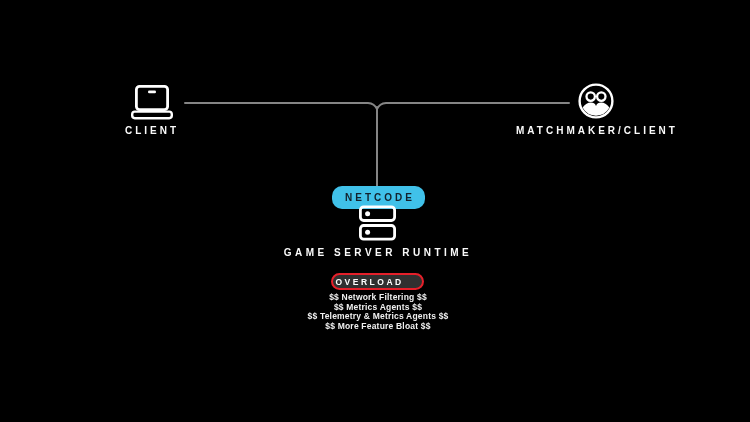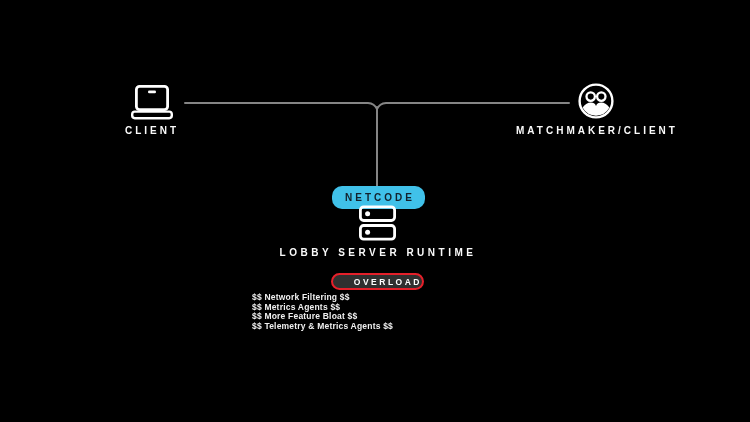--- a/index.html
+++ b/index.html
@@ -24,27 +24,27 @@
     left:332px;top:139px;width:93px;height:23px;background:#40C1E9;
     border-radius:10px;display:flex;align-items:center;justify-content:center;margin-top:47px;
   }
   .netcode span{
     font-size:10px;font-weight:700;letter-spacing:3px;color:#13212C;
     white-space:nowrap;text-indent:3px;
   }
   .overload{
     left:331px;top:273px;width:93px;height:17px;box-sizing:border-box;
     background:#303030;border:2px solid #E5202A;border-radius:10px;
-    display:flex;align-items:center;justify-content:flex-end;padding-left:36px;
+    display:flex;align-items:center;justify-content:flex-start;
   }
   .overload span{
     font-size:8.5px;font-weight:700;letter-spacing:2.5px;color:#FFFFFF;
     white-space:nowrap;text-indent:2.5px;
   }
-  .overload-list{left:252px;top:293px;width:252px;text-align:left;}
+  .overload-list{left:252px;top:293px;width:252px;text-align:center;}
   .overload-item{
     font-size:8.5px;font-weight:700;color:#F0F0F0;line-height:9.6px;
     letter-spacing:0.2px;white-space:nowrap;
   }
 </style>
 </head>
 <body>
 
 <div class="canvas">
 
@@ -74,26 +74,26 @@
   <div class="abs netcode">
     <span>NETCODE</span>
   </div>
 
   <svg id="server-icon" class="abs" width="39" height="36" viewBox="0 0 39 36">
     <rect x="2.4" y="1.9" width="34.2" height="13.6" rx="3.2" fill="none" stroke="#FFFFFF" stroke-width="2.8"></rect>
     <circle cx="9.6" cy="8.7" r="2.5" fill="#FFFFFF"></circle>
     <rect x="2.4" y="20.5" width="34.2" height="13.6" rx="3.2" fill="none" stroke="#FFFFFF" stroke-width="2.8"></rect>
     <circle cx="9.6" cy="27.3" r="2.5" fill="#FFFFFF"></circle>
   </svg>
-  <div id="gsr-label" class="abs node-label">LOBBY SERVER RUNTIME</div>
+  <div id="gsr-label" class="abs node-label">GAME SERVER RUNTIME</div>
 
   <div class="abs overload">
     <span>OVERLOAD</span>
   </div>
 
   <div class="abs overload-list">
     <div class="overload-item">$$ Network Filtering $$</div>
     <div class="overload-item">$$ Metrics Agents $$</div>
+    <div class="overload-item">$$ Telemetry &amp; Metrics Agents $$</div>
     <div class="overload-item">$$ More Feature Bloat $$</div>
-    <div class="overload-item">$$ Telemetry &amp; Metrics Agents $$</div>
   </div>
 
 </div>
 
 </body></html>

